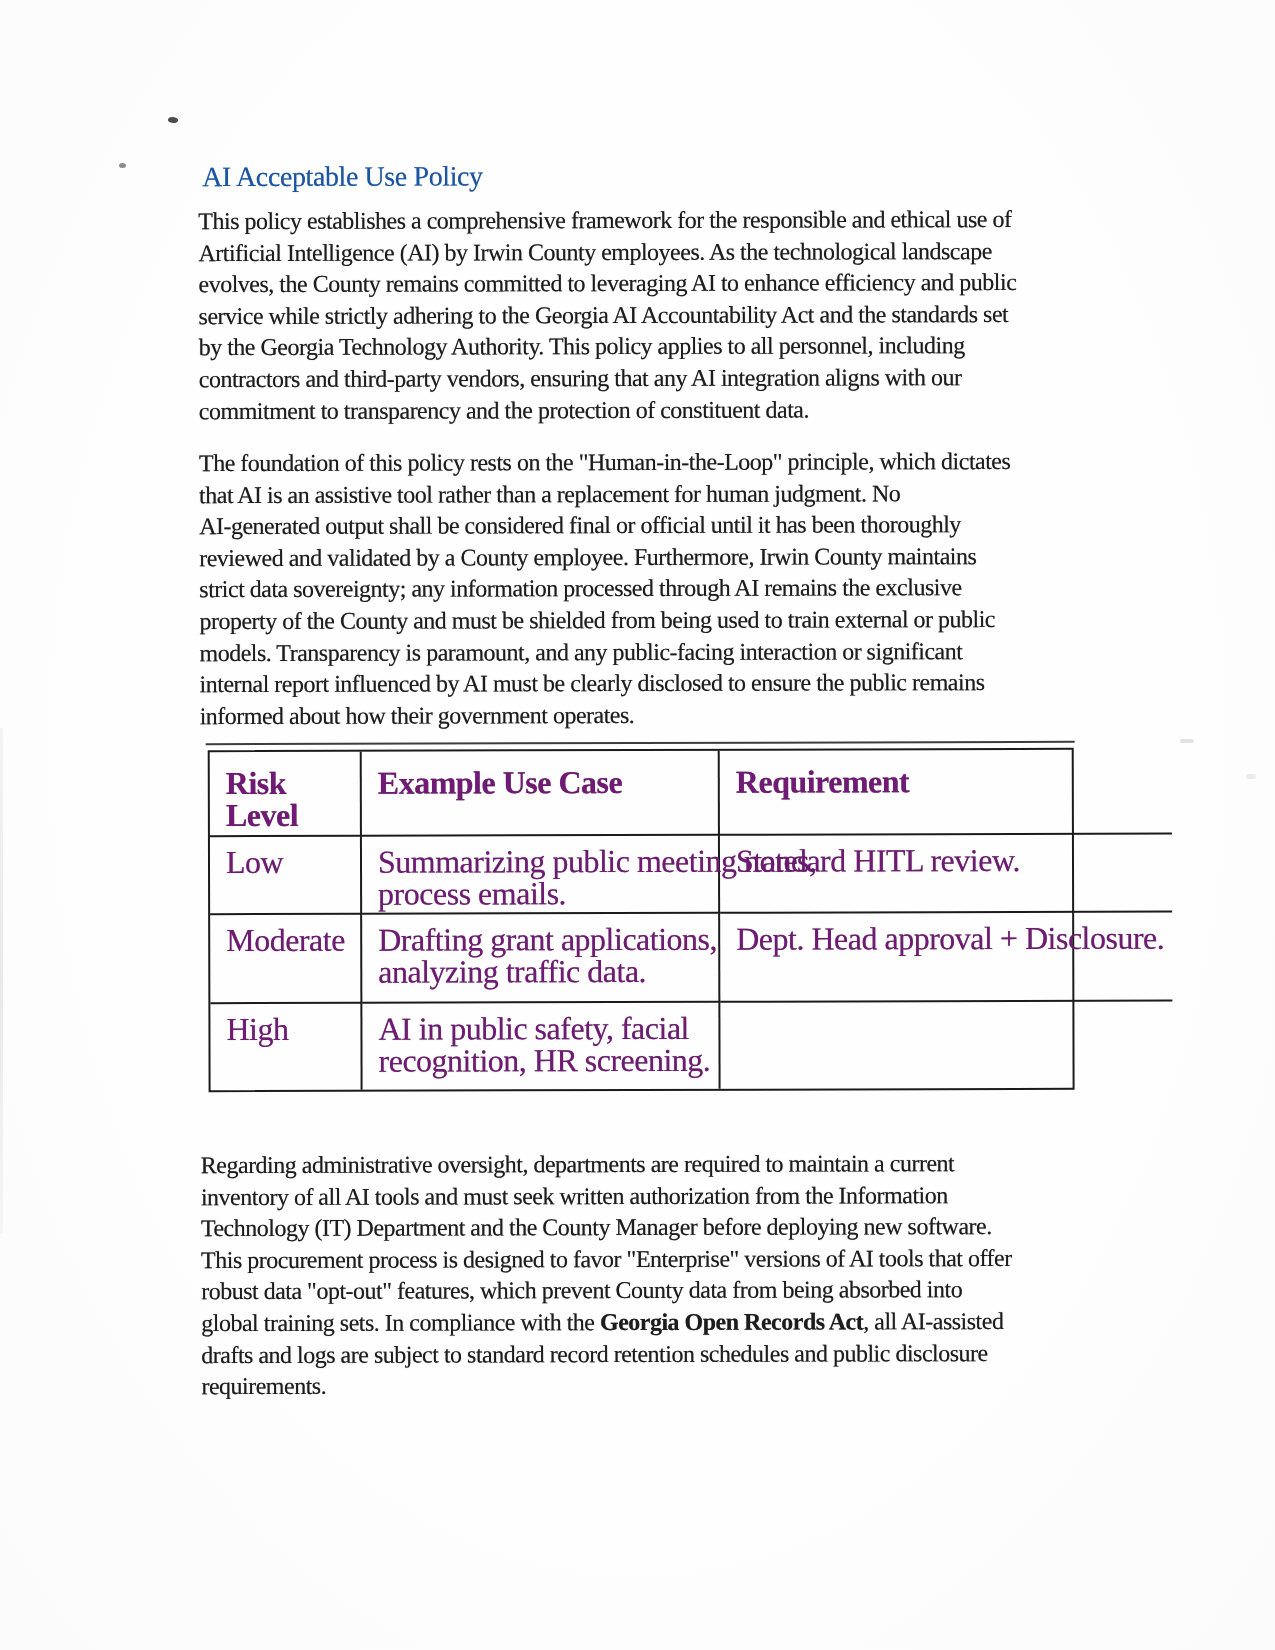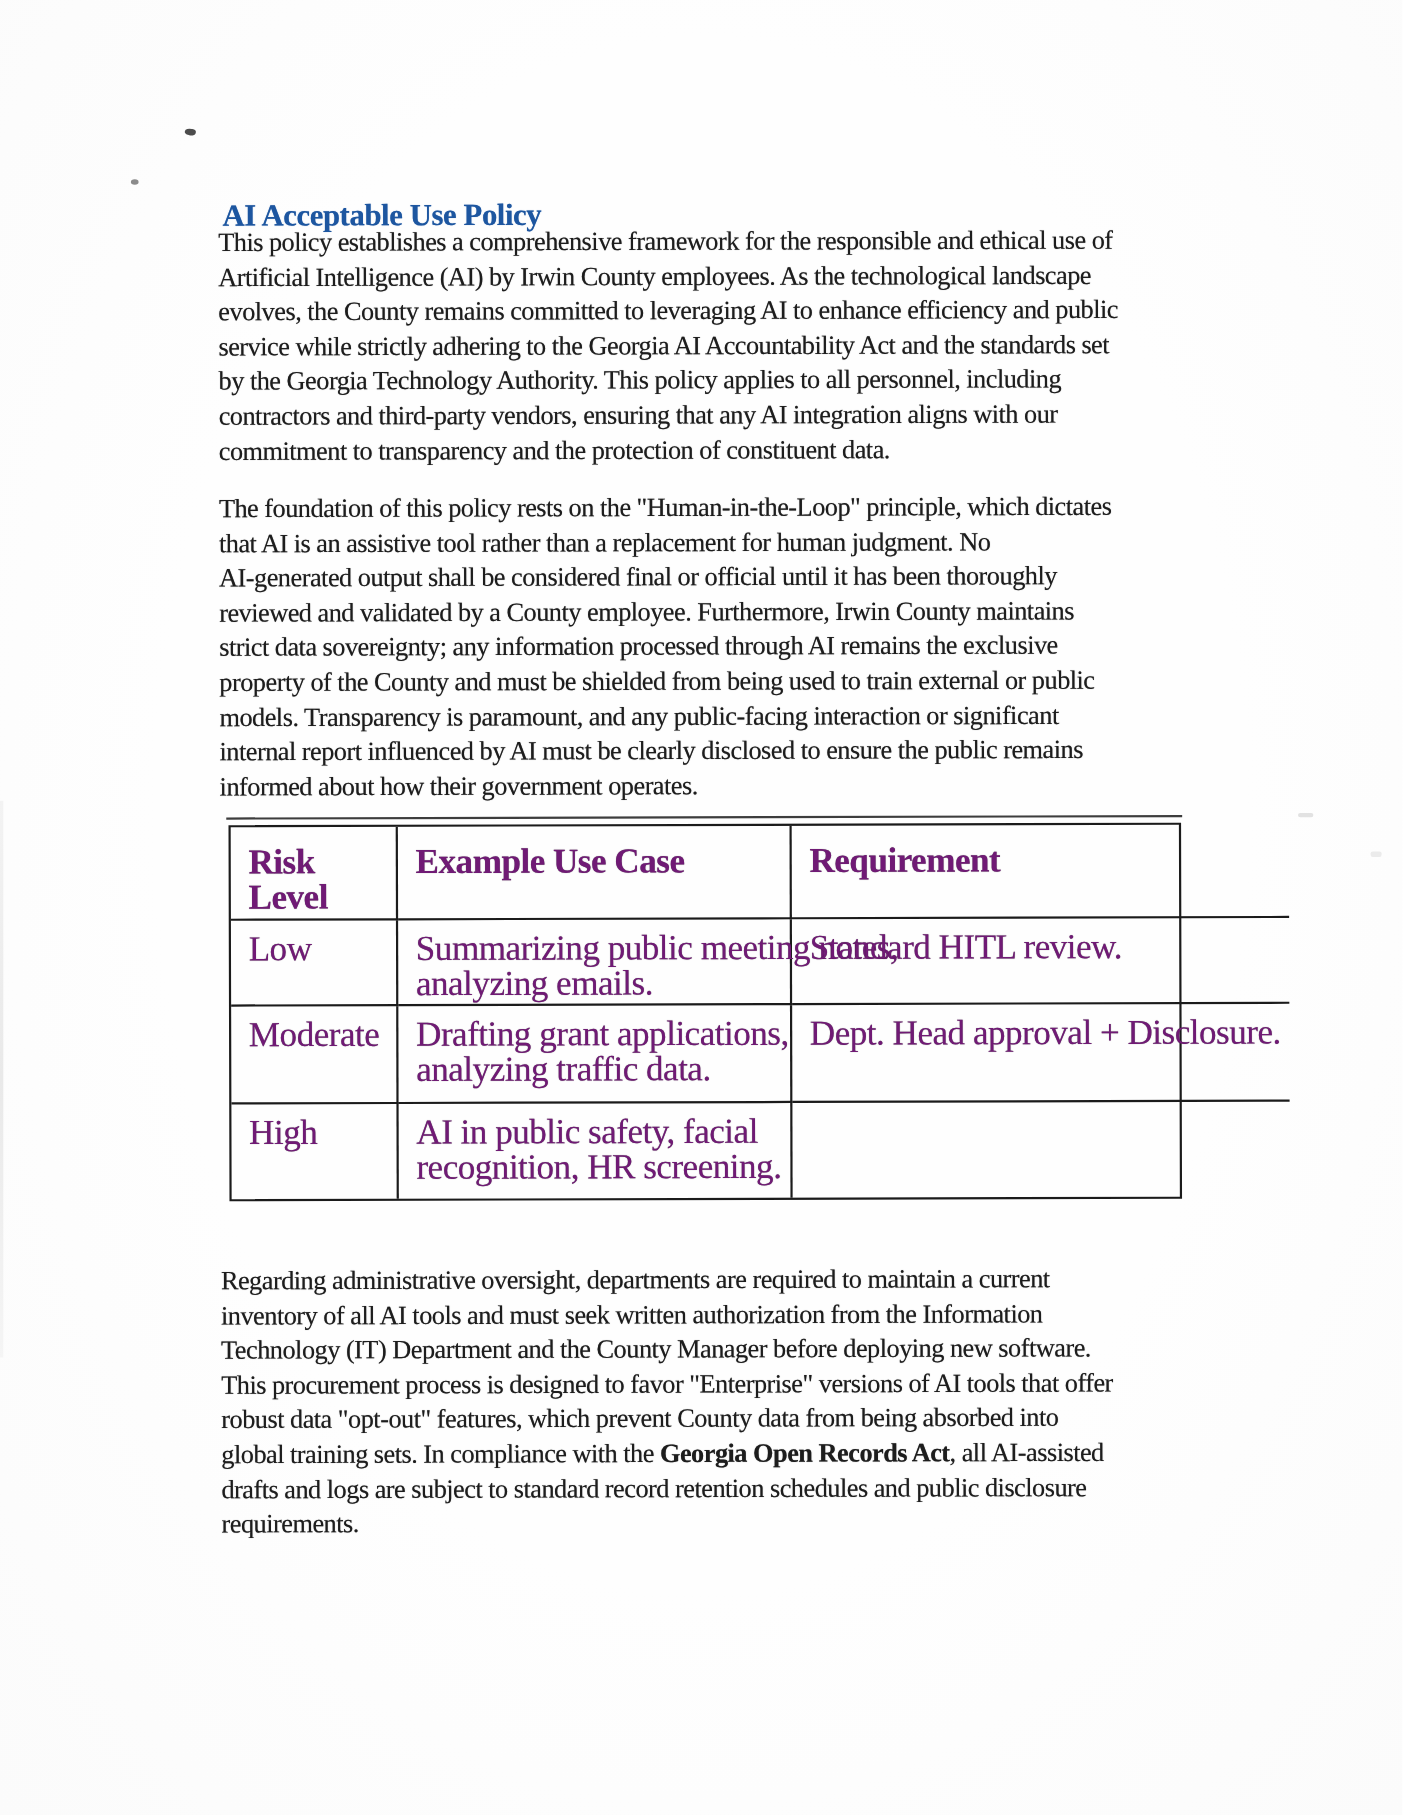--- a/index.html
+++ b/index.html
@@ -5,22 +5,22 @@
   html,body { margin:0; padding:0; background:#ffffff; }
   .page {
     position:relative; width:1275px; height:1650px;
     background:radial-gradient(ellipse at 50% 45%, #fefefe 55%, #fbfbfb 100%);
     overflow:hidden;
     font-family:"Liberation Serif","DejaVu Serif",serif;
   }
   .scan { position:absolute; inset:0; transform:rotate(-0.15deg); transform-origin:640px 860px; }
 
   .doc-title {
-    position:absolute; left:204px; top:180px; margin:0;
-    font-size:28px; line-height:32px; font-weight:bold;
+    position:absolute; left:204px; top:160px; margin:0;
+    font-size:28px; line-height:32px; font-weight:normal;
     letter-spacing:-0.4px; color:#1d56a0;
     text-shadow:0 0 0.7px rgba(29,86,160,0.65);
   }
 
   .para {
     position:absolute; left:200px;
     font-size:24px; line-height:31.6px; letter-spacing:-0.5px;
     color:#1d1d1d; text-shadow:0 0 0.7px rgba(25,25,25,0.62);
   }
   .p1 { top:205px; }
@@ -99,21 +99,21 @@
       </div>
 
     <div class="risk-table">
       <div class="cell hcell">Risk Level</div>
       <div class="cell hcell">Example Use Case</div>
       <div class="cell hcell col-last">Requirement</div>
 
       <div class="cell rcell">Low</div>
       <div class="cell">
           <div class="tline">Summarizing public meeting notes,</div>
-          <div class="tline">analyzing emails.</div>
+          <div class="tline">process emails.</div>
         </div>
       <div class="cell col-last">
           <div class="tline">Standard HITL review.</div>
         </div>
 
       <div class="cell rcell">Moderate</div>
       <div class="cell">
           <div class="tline">Drafting grant applications,</div>
           <div class="tline">analyzing traffic data.</div>
         </div>

